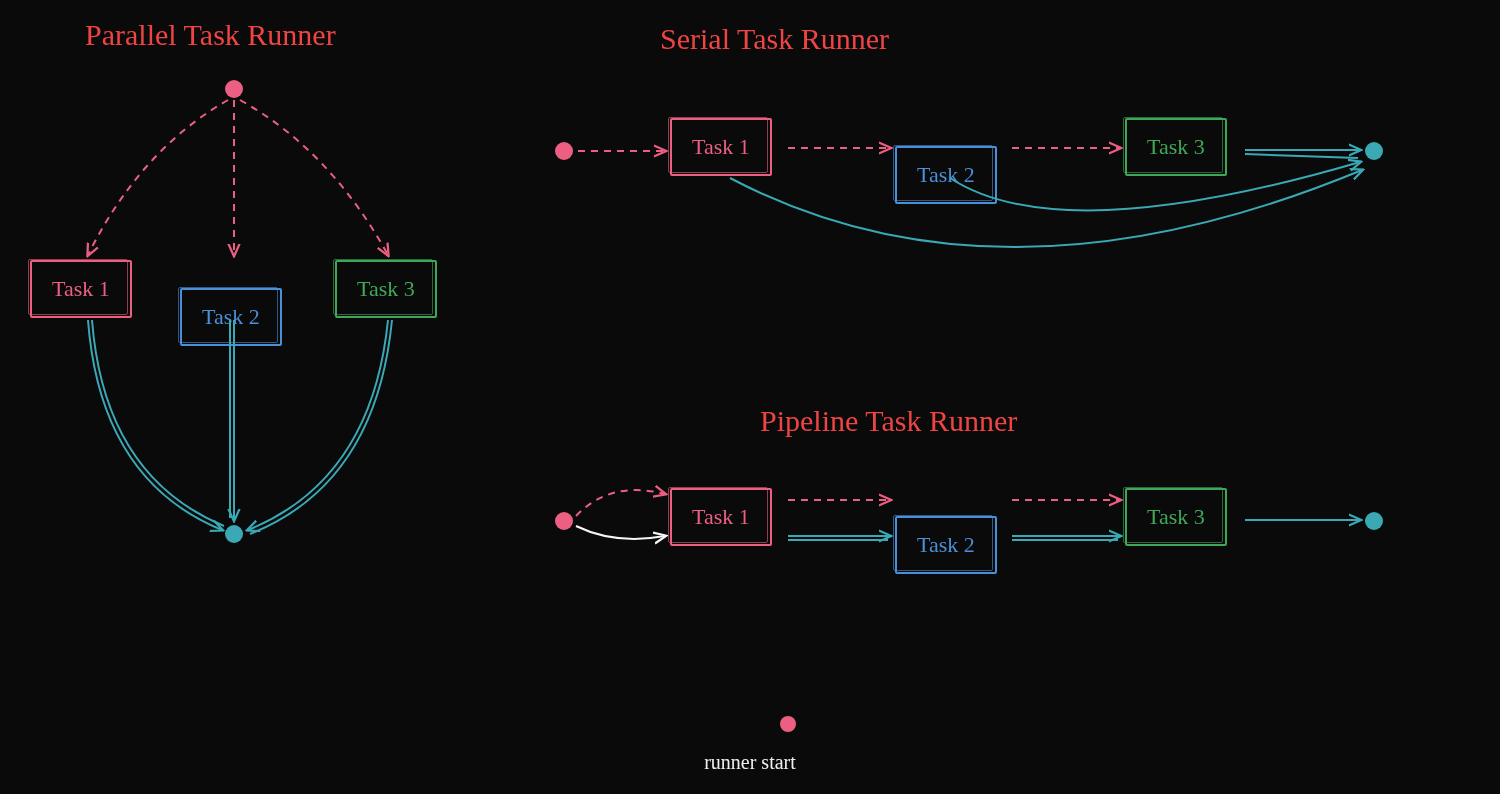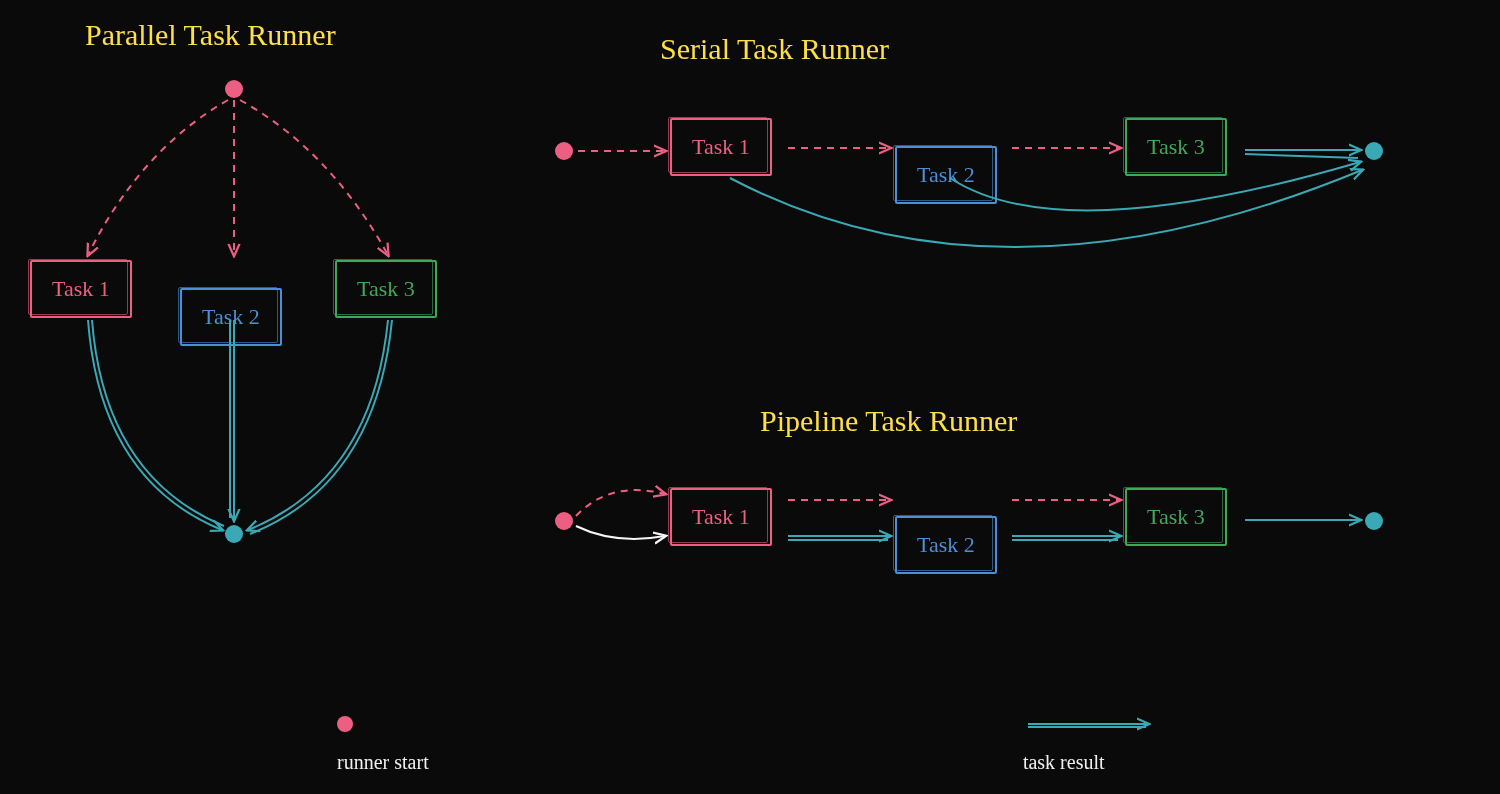--- a/index.html
+++ b/index.html
@@ -8,21 +8,21 @@
     color: #fff;
     font-family: 'Comic Sans MS', 'Segoe Script', cursive;
     width: 1500px;
     height: 794px;
     position: relative;
     overflow: hidden;
   }
   .title {
     position: absolute;
     font-size: 30px;
-    color: #fde047;
+    color: #ef4444;
     font-weight: normal;
   }
   .task-box {
     position: absolute;
     border: 2px solid;
     padding: 14px 20px;
     font-size: 22px;
     background: transparent;
     border-radius: 2px;
   }
@@ -59,38 +59,38 @@
     left: 0;
     width: 100%;
     display: flex;
     justify-content: space-around;
     align-items: center;
     padding: 0 40px;
   }
   .legend-item {
     display: flex;
     flex-direction: column;
-    align-items: flex-start;
+    align-items: flex-end;
     gap: 12px;
     font-size: 20px;
     color: #f0f0f0;
   }
   .legend-symbol {
     height: 30px;
     display: flex;
     align-items: center;
     justify-content: center;
   }
   .ldot { width: 16px; height: 16px; border-radius: 50%; }
 </style>
 </head>
 <body>
 
 <div class="title" style="left:85px; top:18px;">Parallel Task Runner</div>
-<div class="title" style="left:660px; top:32px;">Serial Task Runner</div>
+<div class="title" style="left:660px; top:22px;">Serial Task Runner</div>
 <div class="title" style="left:760px; top:404px;">Pipeline Task Runner</div>
 
 <div class="dot pink-bg" style="left:225px; top:80px;"></div>
 <div class="task-box pink" style="left:30px; top:260px;">Task 1</div>
 <div class="task-box blue" style="left:180px; top:260px;">Task 2</div>
 <div class="task-box green" style="left:335px; top:260px;">Task 3</div>
 <div class="dot teal" style="left:225px; top:525px;"></div>
 
 <div class="dot pink-bg" style="left:555px; top:142px;"></div>
 <div class="task-box pink" style="left:670px; top:118px;">Task 1</div>
@@ -150,22 +150,13 @@
   <path d="M 1245 520 L 1360 520" stroke="#3aa8b5" stroke-width="2" fill="none" marker-end="url(#arr-teal)"></path>
 </svg>
 
 <div class="legend">
   <div class="legend-item">
     <div class="legend-symbol">
         <div class="ldot pink" style="background:#ec5f82;"></div>
       </div>
     <span>runner start</span>
   </div>
-  <div class="legend-item">
-    <div class="legend-symbol">
-      <svg width="140" height="20">
-        <path d="M 5 10 L 125 10" stroke="#3aa8b5" stroke-width="2" fill="none" marker-end="url(#arr-teal)"></path>
-        <path d="M 5 13 L 123 13" stroke="#3aa8b5" stroke-width="2" fill="none"></path>
-      </svg>
-    </div>
-    <span>task result</span>
-  </div>
 </div>
 
 </body></html>

